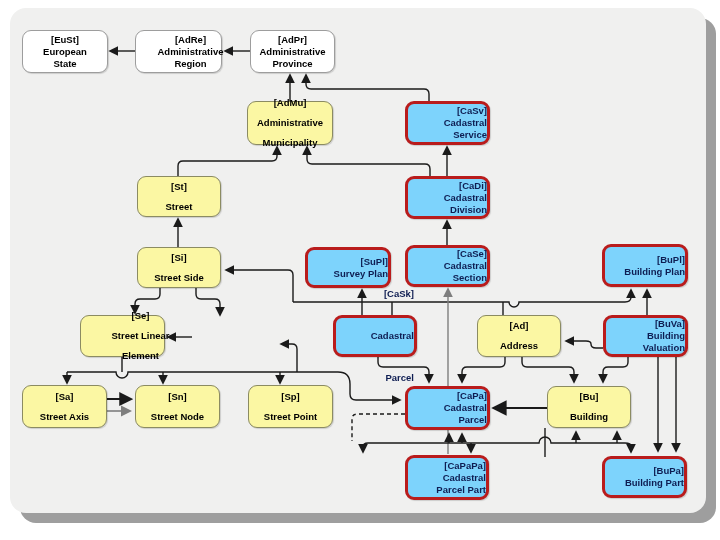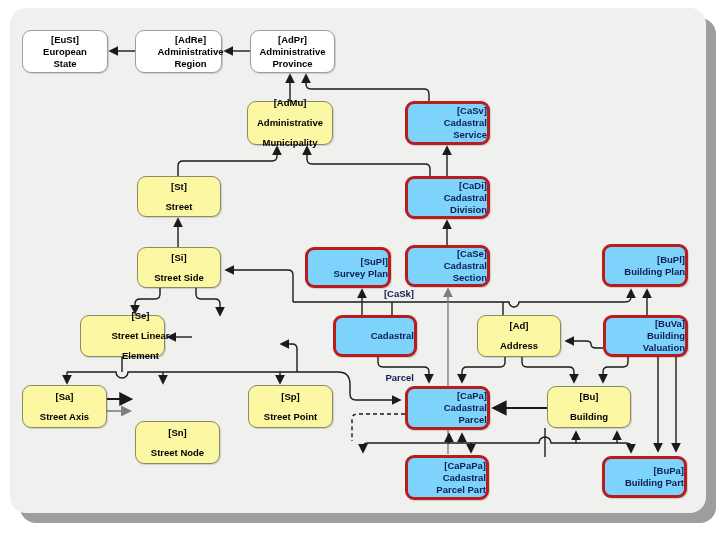--- a/index.html
+++ b/index.html
@@ -149,21 +149,21 @@
       </div>
       <div class="node blue" style="left: 603px; top: 315px; width: 85px; height: 42px;">
         <div class="code">[BuVa]</div>
         <div class="lbl">Building</div>
         <div class="lbl">Valuation</div>
       </div>
       <div class="node yellow" style="left: 22px; top: 385px; width: 85px; height: 43px;">
         <div class="code">[Sa]</div>
         <div class="lbl">Street Axis</div>
       </div>
-      <div class="node yellow" style="left: 135px; top: 385px; width: 85px; height: 43px; margin-top: 36px;">
+      <div class="node yellow" style="left: 135px; top: 385px; width: 85px; height: 43px;">
         <div class="code">[Sn]</div>
         <div class="lbl">Street Node</div>
       </div>
       <div class="node yellow" style="left: 248px; top: 385px; width: 85px; height: 43px;">
         <div class="code">[Sp]</div>
         <div class="lbl">Street Point</div>
       </div>
       <div class="node blue" style="left: 405px; top: 386px; width: 85px; height: 44px;">
         <div class="code">[CaPa]</div>
         <div class="lbl">Cadastral</div>

